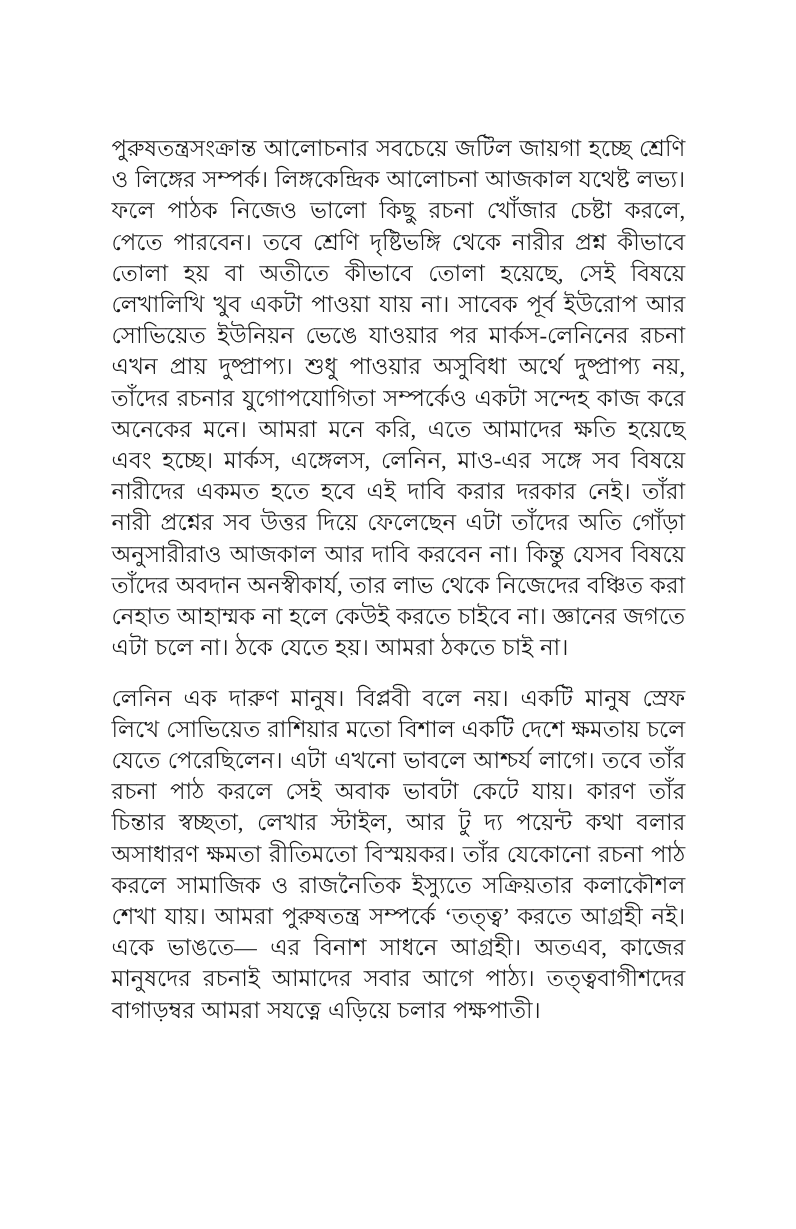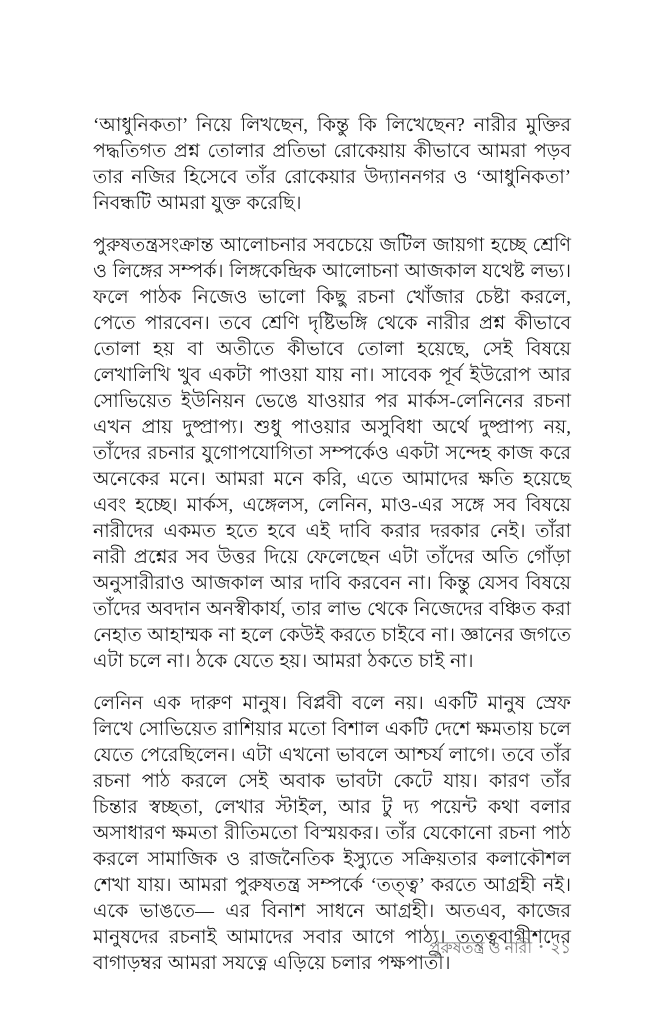--- a/index.html
+++ b/index.html
@@ -54,22 +54,18 @@
     font-size: 12px;
     vertical-align: 2px;
   }
 </style>
 </head>
 <body>
 
 <div class="page">
 
   <div class="text-block">
-    <p class="body-paragraph">‘আধুনিকতা’ নিয়ে লিখছেন, কিন্তু কি লিখেছেন? নারীর মুক্তির পদ্ধতিগত প্রশ্ন তোলার প্রতিভা রোকেয়ায় কীভাবে আমরা পড়ব তার নজির হিসেবে তাঁর রোকেয়ার উদ্যাননগর ও ‘আধুনিকতা’ নিবন্ধটি আমরা যুক্ত করেছি।</p>
     <p class="body-paragraph">পুরুষতন্ত্রসংক্রান্ত আলোচনার সবচেয়ে জটিল জায়গা হচ্ছে শ্রেণি ও লিঙ্গের সম্পর্ক। লিঙ্গকেন্দ্রিক আলোচনা আজকাল যথেষ্ট লভ্য। ফলে পাঠক নিজেও ভালো কিছু রচনা খোঁজার চেষ্টা করলে, পেতে পারবেন। তবে শ্রেণি দৃষ্টিভঙ্গি থেকে নারীর প্রশ্ন কীভাবে তোলা হয় বা অতীতে কীভাবে তোলা হয়েছে, সেই বিষয়ে লেখালিখি খুব একটা পাওয়া যায় না। সাবেক পূর্ব ইউরোপ আর সোভিয়েত ইউনিয়ন ভেঙে যাওয়ার পর মার্কস-লেনিনের রচনা এখন প্রায় দুষ্প্রাপ্য। শুধু পাওয়ার অসুবিধা অর্থে দুষ্প্রাপ্য নয়, তাঁদের রচনার যুগোপযোগিতা সম্পর্কেও একটা সন্দেহ কাজ করে অনেকের মনে। আমরা মনে করি, এতে আমাদের ক্ষতি হয়েছে এবং হচ্ছে। মার্কস, এঙ্গেলস, লেনিন, মাও-এর সঙ্গে সব বিষয়ে নারীদের একমত হতে হবে এই দাবি করার দরকার নেই। তাঁরা নারী প্রশ্নের সব উত্তর দিয়ে ফেলেছেন এটা তাঁদের অতি গোঁড়া অনুসারীরাও আজকাল আর দাবি করবেন না। কিন্তু যেসব বিষয়ে তাঁদের অবদান অনস্বীকার্য, তার লাভ থেকে নিজেদের বঞ্চিত করা নেহাত আহাম্মক না হলে কেউই করতে চাইবে না। জ্ঞানের জগতে এটা চলে না। ঠকে যেতে হয়। আমরা ঠকতে চাই না।</p>
     <p class="body-paragraph">লেনিন এক দারুণ মানুষ। বিপ্লবী বলে নয়। একটি মানুষ স্রেফ লিখে সোভিয়েত রাশিয়ার মতো বিশাল একটি দেশে ক্ষমতায় চলে যেতে পেরেছিলেন। এটা এখনো ভাবলে আশ্চর্য লাগে। তবে তাঁর রচনা পাঠ করলে সেই অবাক ভাবটা কেটে যায়। কারণ তাঁর চিন্তার স্বচ্ছতা, লেখার স্টাইল, আর টু দ্য পয়েন্ট কথা বলার অসাধারণ ক্ষমতা রীতিমতো বিস্ময়কর। তাঁর যেকোনো রচনা পাঠ করলে সামাজিক ও রাজনৈতিক ইস্যুতে সক্রিয়তার কলাকৌশল শেখা যায়। আমরা পুরুষতন্ত্র সম্পর্কে ‘তত্ত্ব’ করতে আগ্রহী নই। একে ভাঙতে— এর বিনাশ সাধনে আগ্রহী। অতএব, কাজের মানুষদের রচনাই আমাদের সবার আগে পাঠ্য। তত্ত্ববাগীশদের বাগাড়ম্বর আমরা সযত্নে এড়িয়ে চলার পক্ষপাতী।</p>
   </div>
 
-  <div class="page-footer">
-    <span>পুরুষতন্ত্র ও নারী</span><span class="sep">•</span><span>২১</span>
-  </div>
 
 </div>
 
 </body></html>

